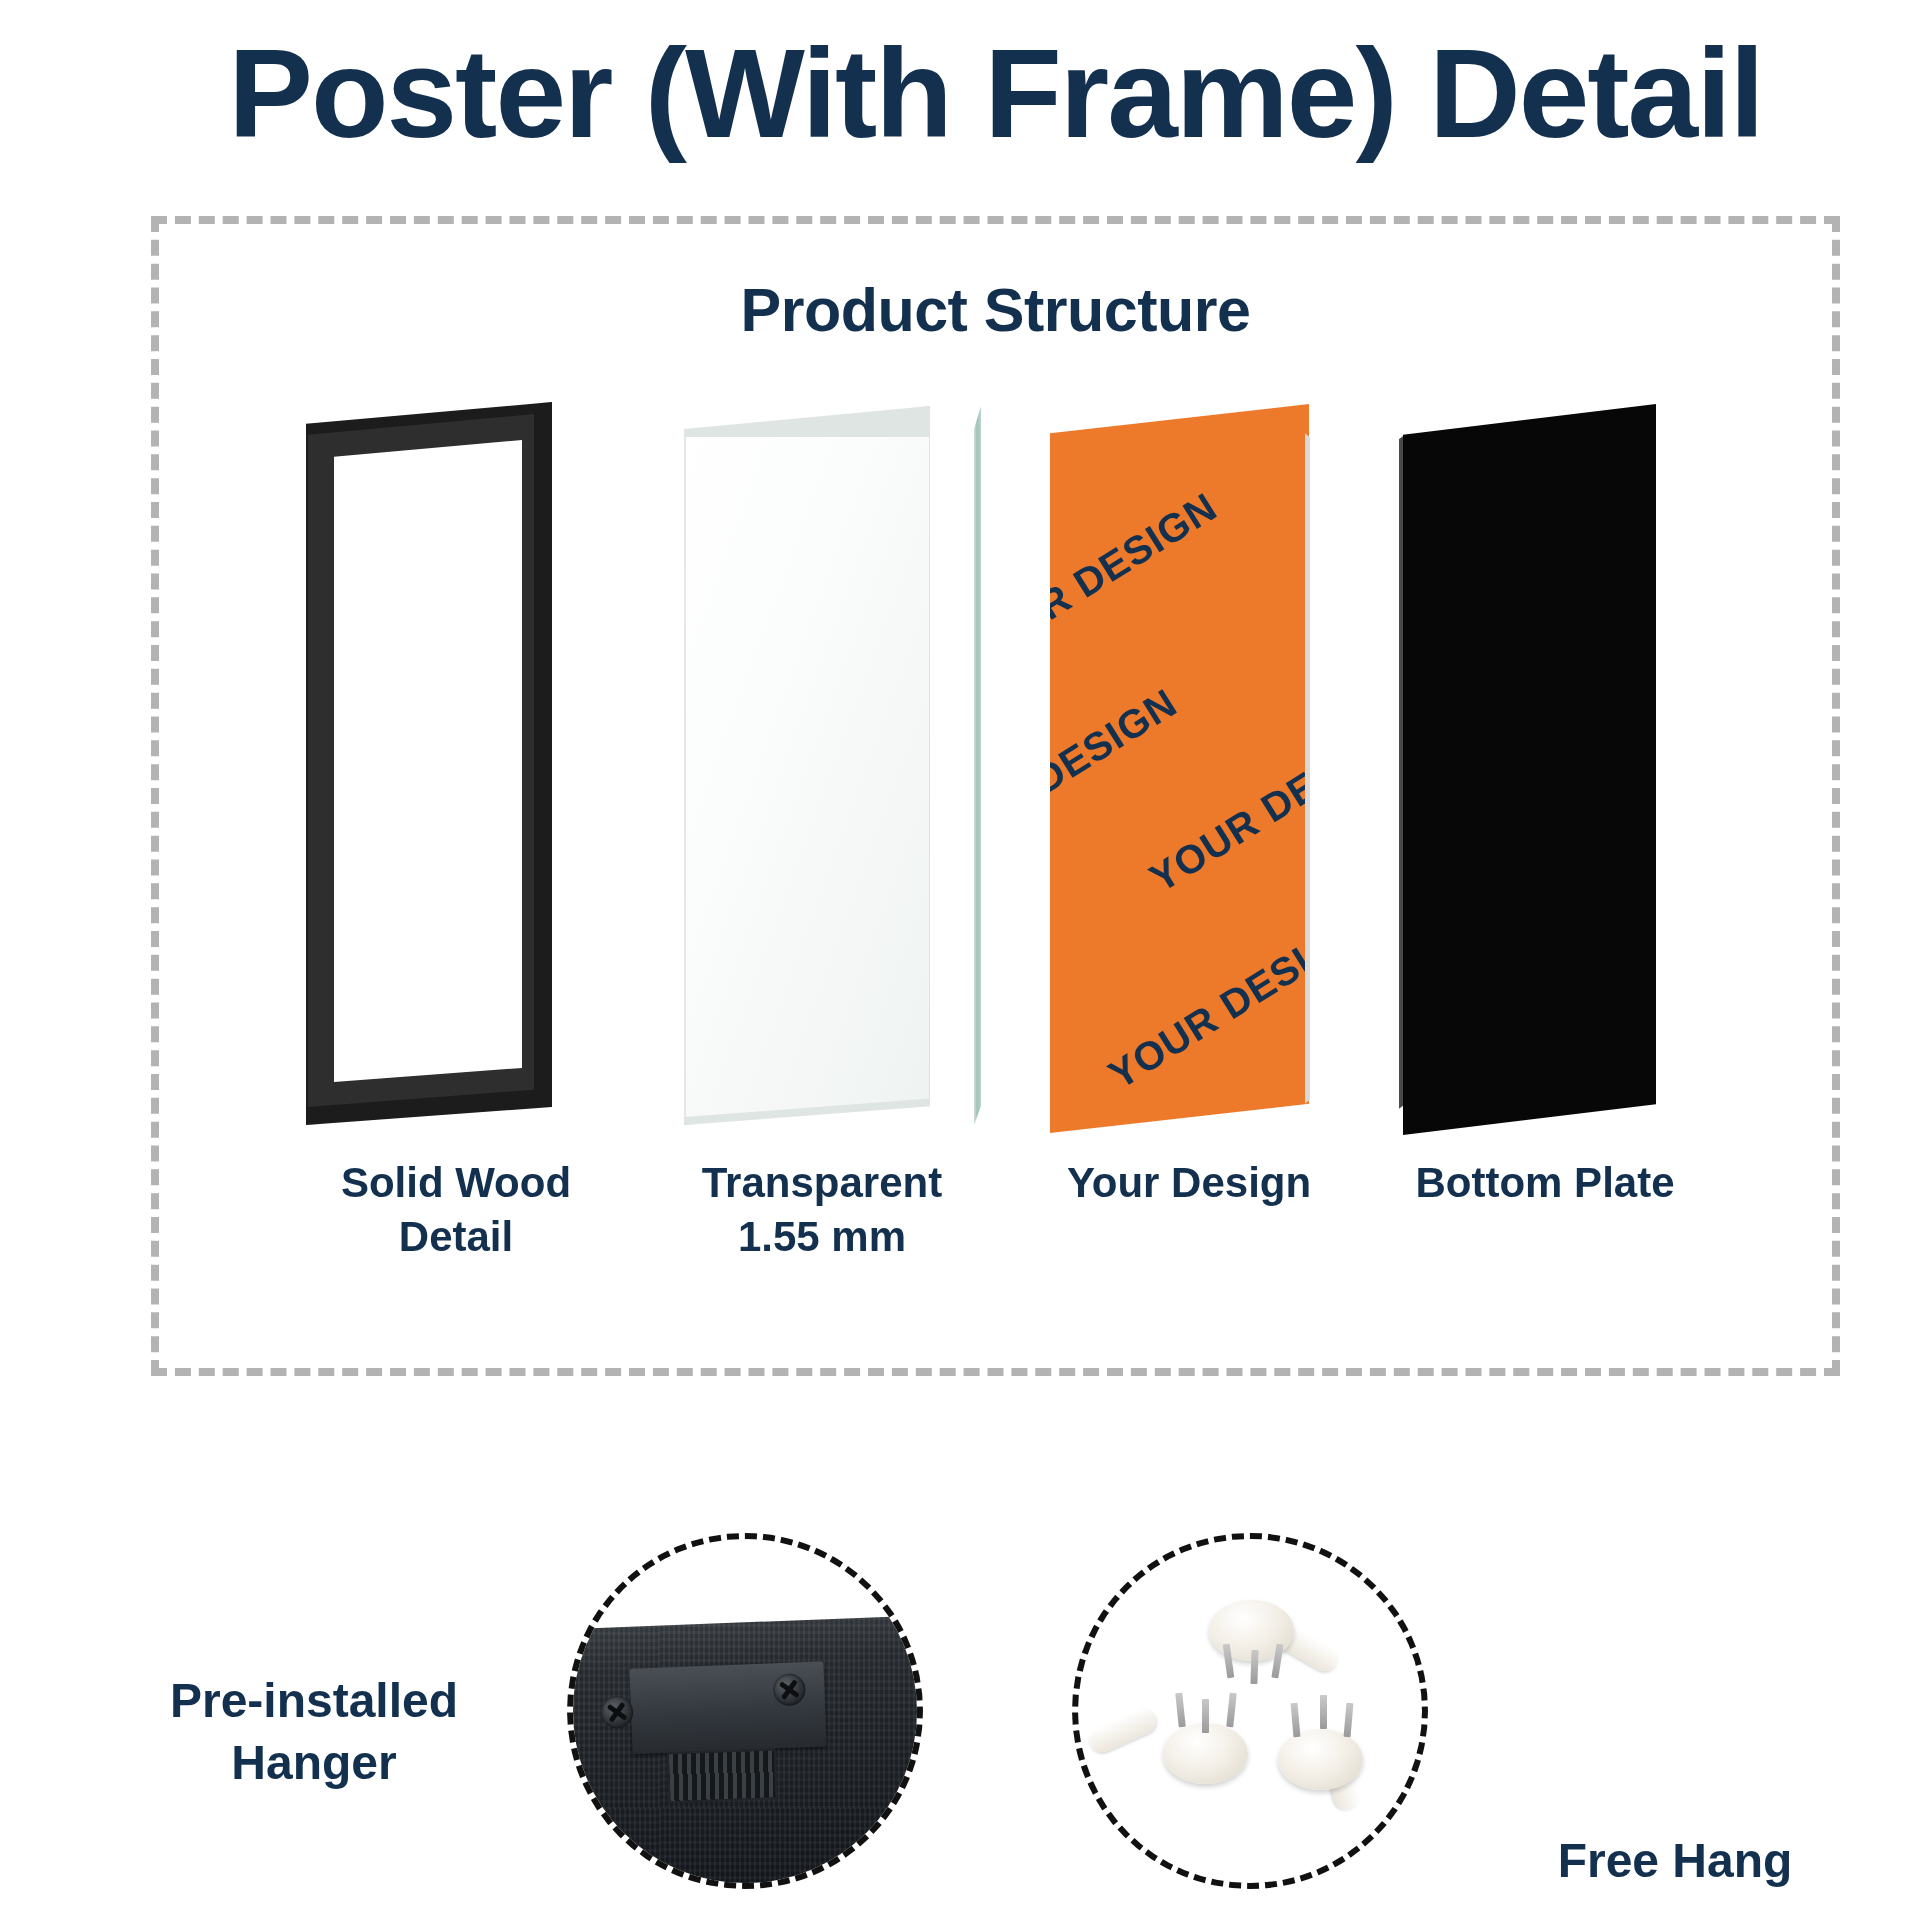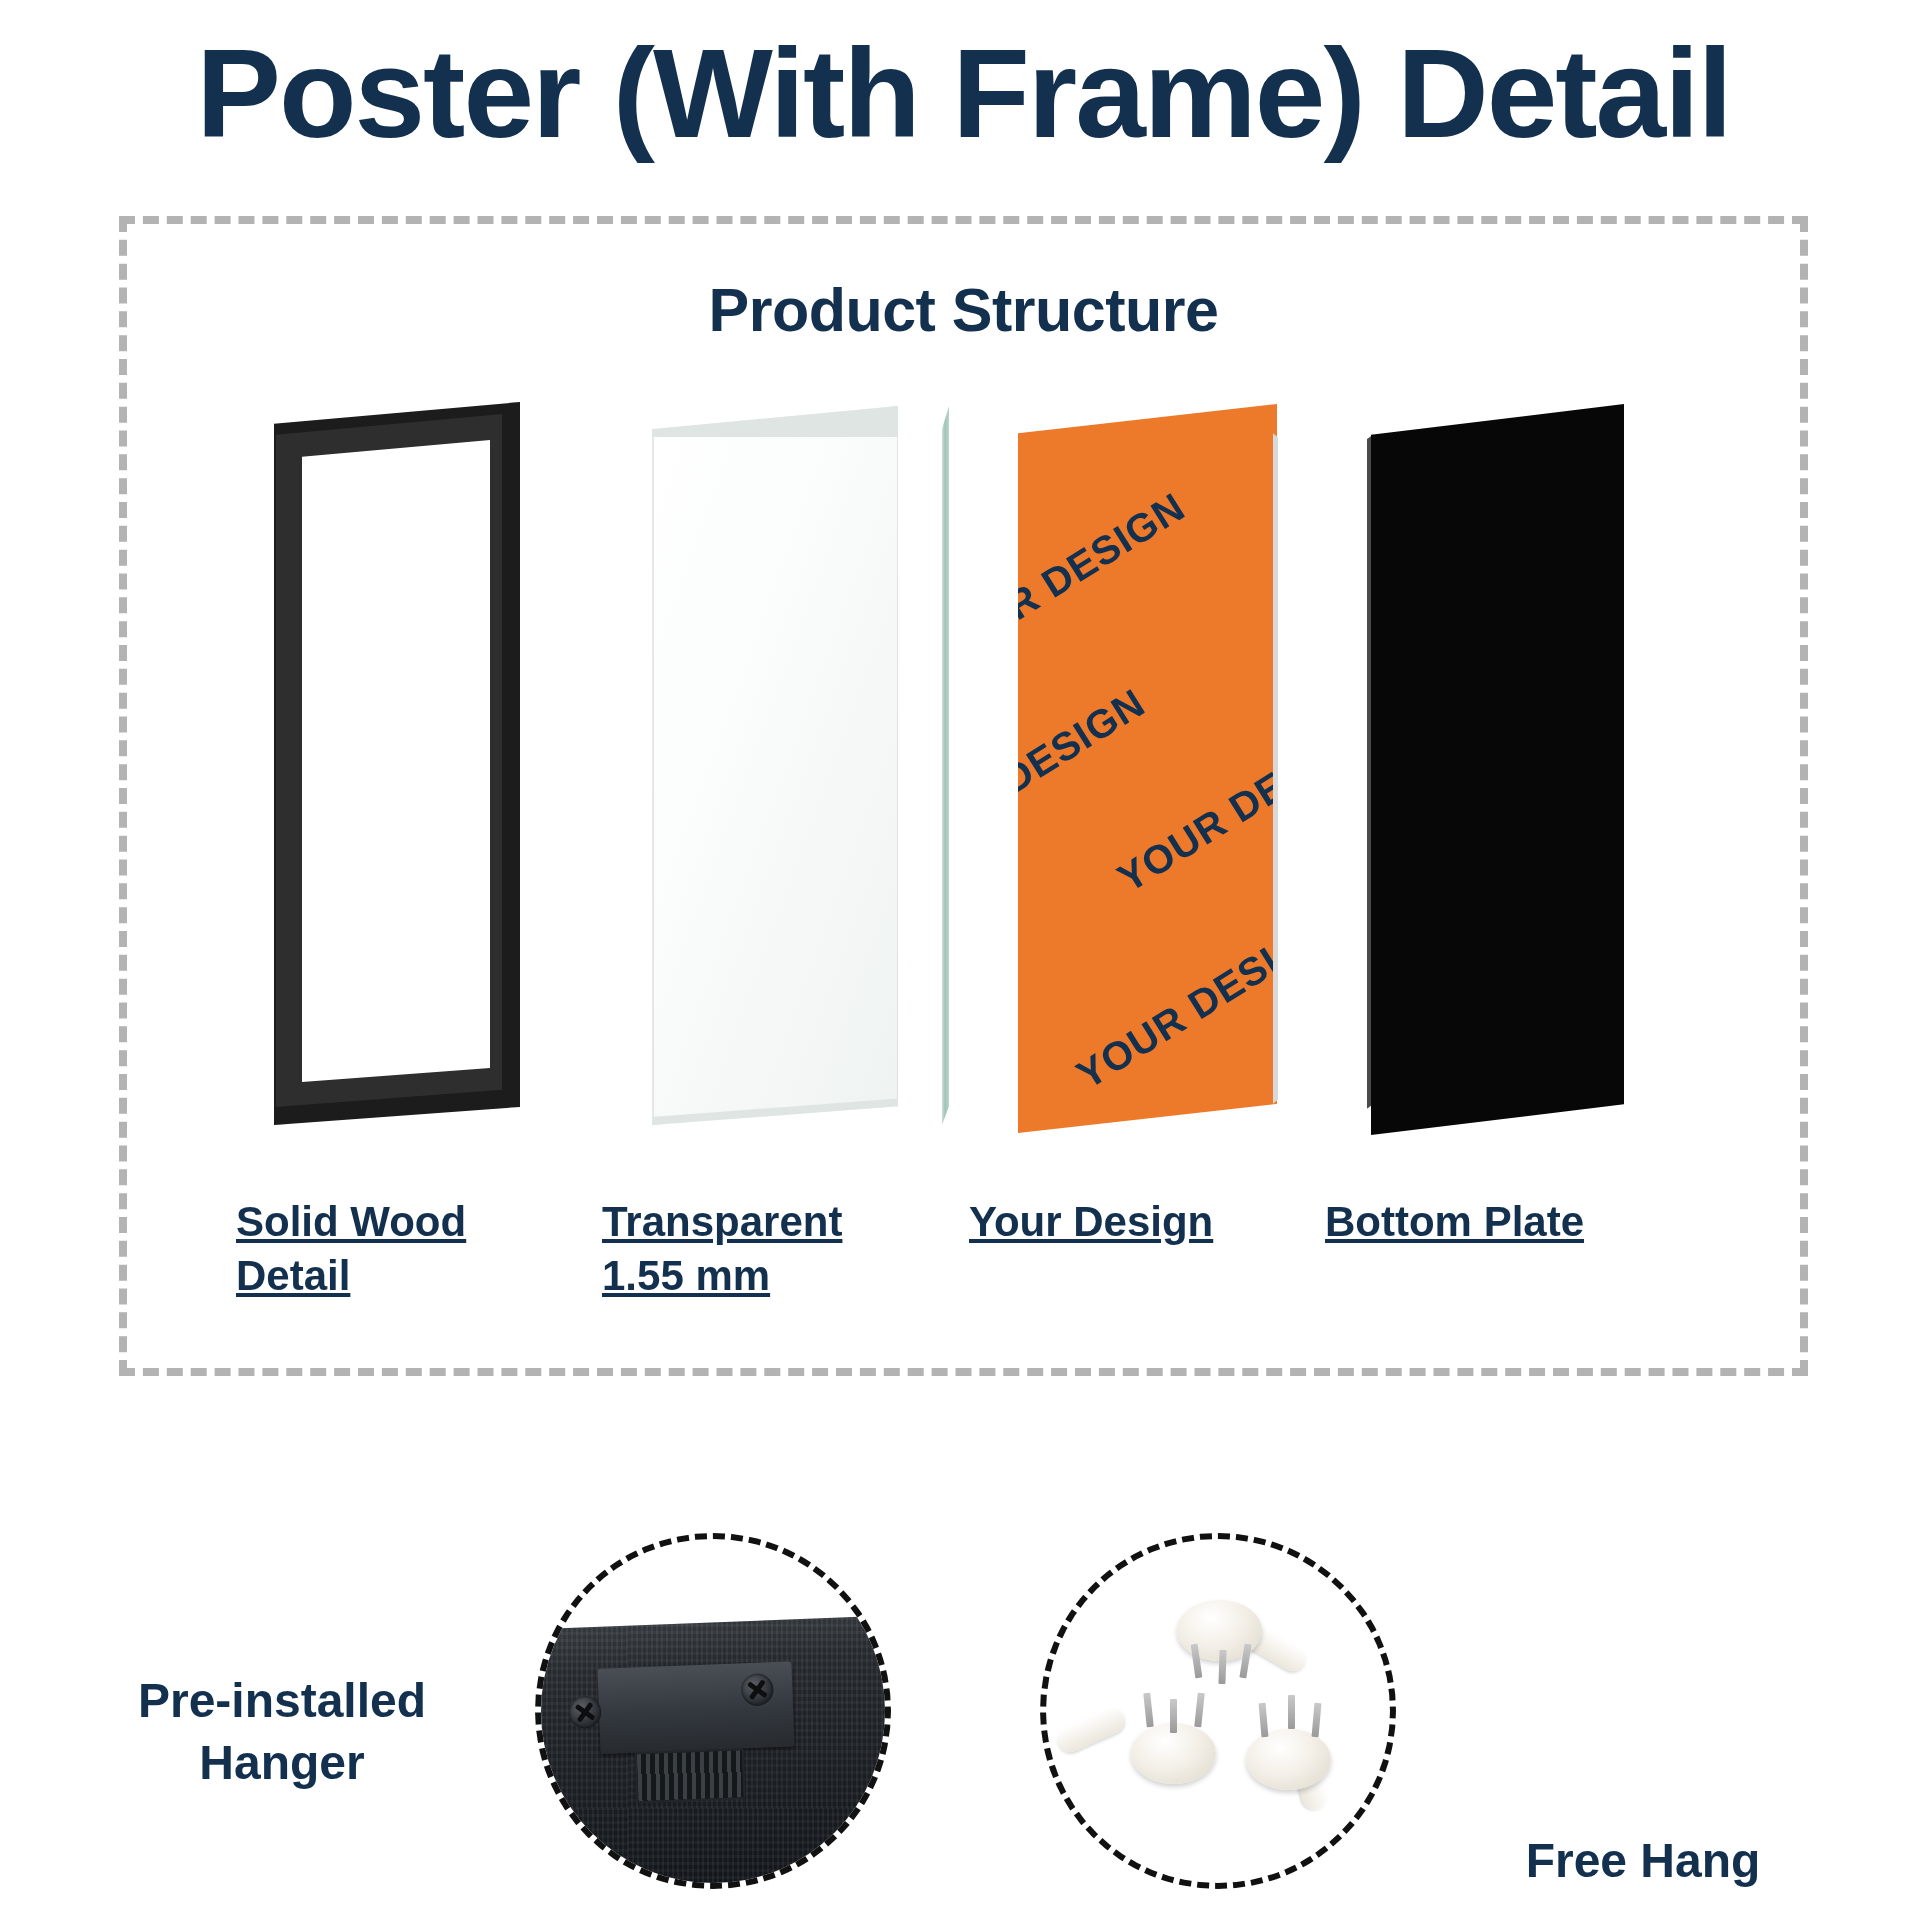--- a/index.html
+++ b/index.html
@@ -10,20 +10,21 @@
     background: #ffffff;
     font-family: "Liberation Sans", sans-serif;
     overflow: hidden;
   }
 
   #page {
     position: relative;
     width: 1666px;
     height: 1927px;
     background: #fff;
+    margin-left: 32px;
   }
 
   
   .main-title {
     position: absolute;
     left: 0; top: 24px;
     width: 1927px;
     text-align: center;
     font-size: 127px;
     font-weight: 700;
@@ -179,27 +180,27 @@
     position: absolute;
     left: 2px; top: 12px;
     width: 6px; height: 731px;
     background: #4a4a4a;
     clip-path: polygon(0% 4.8%, 100% 4.2%, 100% 95.8%, 0% 96.4%);
   }
 
   
   .caption {
     position: absolute;
-    top: 971px;
+    top: 932px;
     width: 376px;
+    text-align: center;
     font-size: 42px;
     font-weight: 700;
     color: #13304f;
     line-height: 1.28;
-    text-decoration: underline;
   }
   .cap-1 { left: 109px; }
   .cap-2 { left: 475px; }
   .cap-3 { left: 842px; }
   .cap-4 { left: 1198px; }
 
   
   .hang-heading {
     position: absolute;
     left: 0; top: 1394px;

